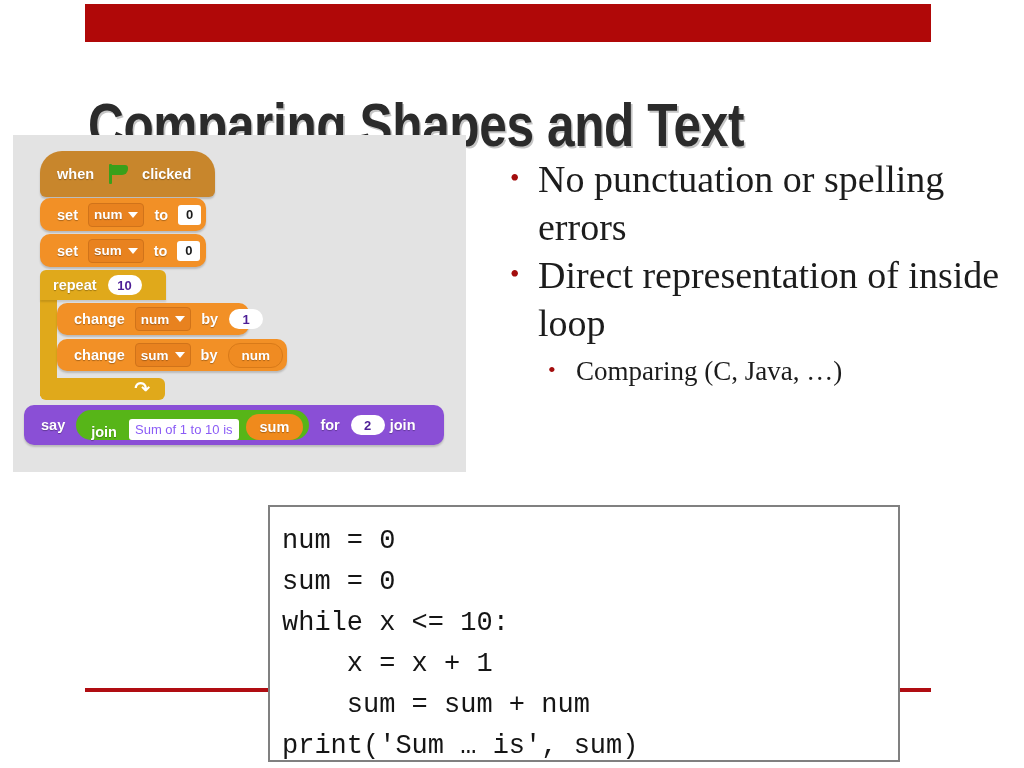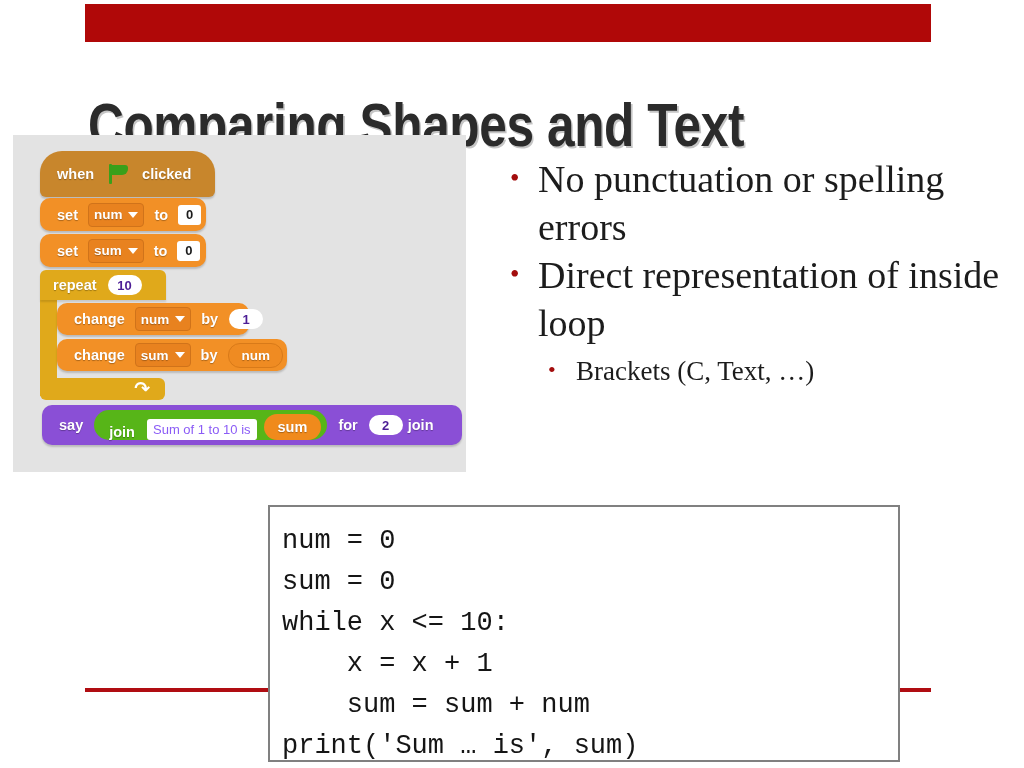--- a/index.html
+++ b/index.html
@@ -173,21 +173,21 @@
   .blk-chg2 { left: 44px; top: 204px; width: 230px; height: 32px; background: #f29026; padding-left: 12px; box-shadow: 0 2px 2px rgba(0,0,0,0.18); }
   .var-oval {
     display: inline-flex; align-items: center; justify-content: center;
     background: #ef8b22; border: 1px solid #d87a19;
     border-radius: 12px; height: 23px; padding: 0 12px; margin-left: 6px;
     font-size: 13.5px;
   }
 
   
   .blk-say {
-    left: 29px; top: 270px; width: 420px; height: 40px;
+    left: 11px; top: 270px; width: 420px; height: 40px;
     background: #8a4fd6; padding-left: 12px;
     box-shadow: 0 2px 2px rgba(0,0,0,0.18);
   }
   .join-blk {
     display: inline-flex; align-items: flex-end;
     background: #57b518; border-radius: 16px;
     height: 30px; padding: 0 6px 0 10px; margin: 0 6px;
   }
   .textfield {
     display: inline-flex; align-items: center;
@@ -332,21 +332,21 @@
     </span>
     <span class="blk-label">for</span>
     <span class="oval-white">2</span>
     <span class="blk-label">join</span>
   </div>
 </div>
 
 <div class="bullets">
   <div class="bullet-l1">No punctuation or spelling errors</div>
   <div class="bullet-l1">Direct representation of inside loop</div>
-  <div class="bullet-l2">Brackets (C, Text, …)</div>
+  <div class="bullet-l2">Comparing (C, Java, …)</div>
 </div>
 
 <div class="footer-rule"></div>
 
 <div class="code-box">num = 0
 sum = 0
 while x &lt;= 10:
     x = x + 1
     sum = sum + num
 print('Sum … is', sum)</div>

